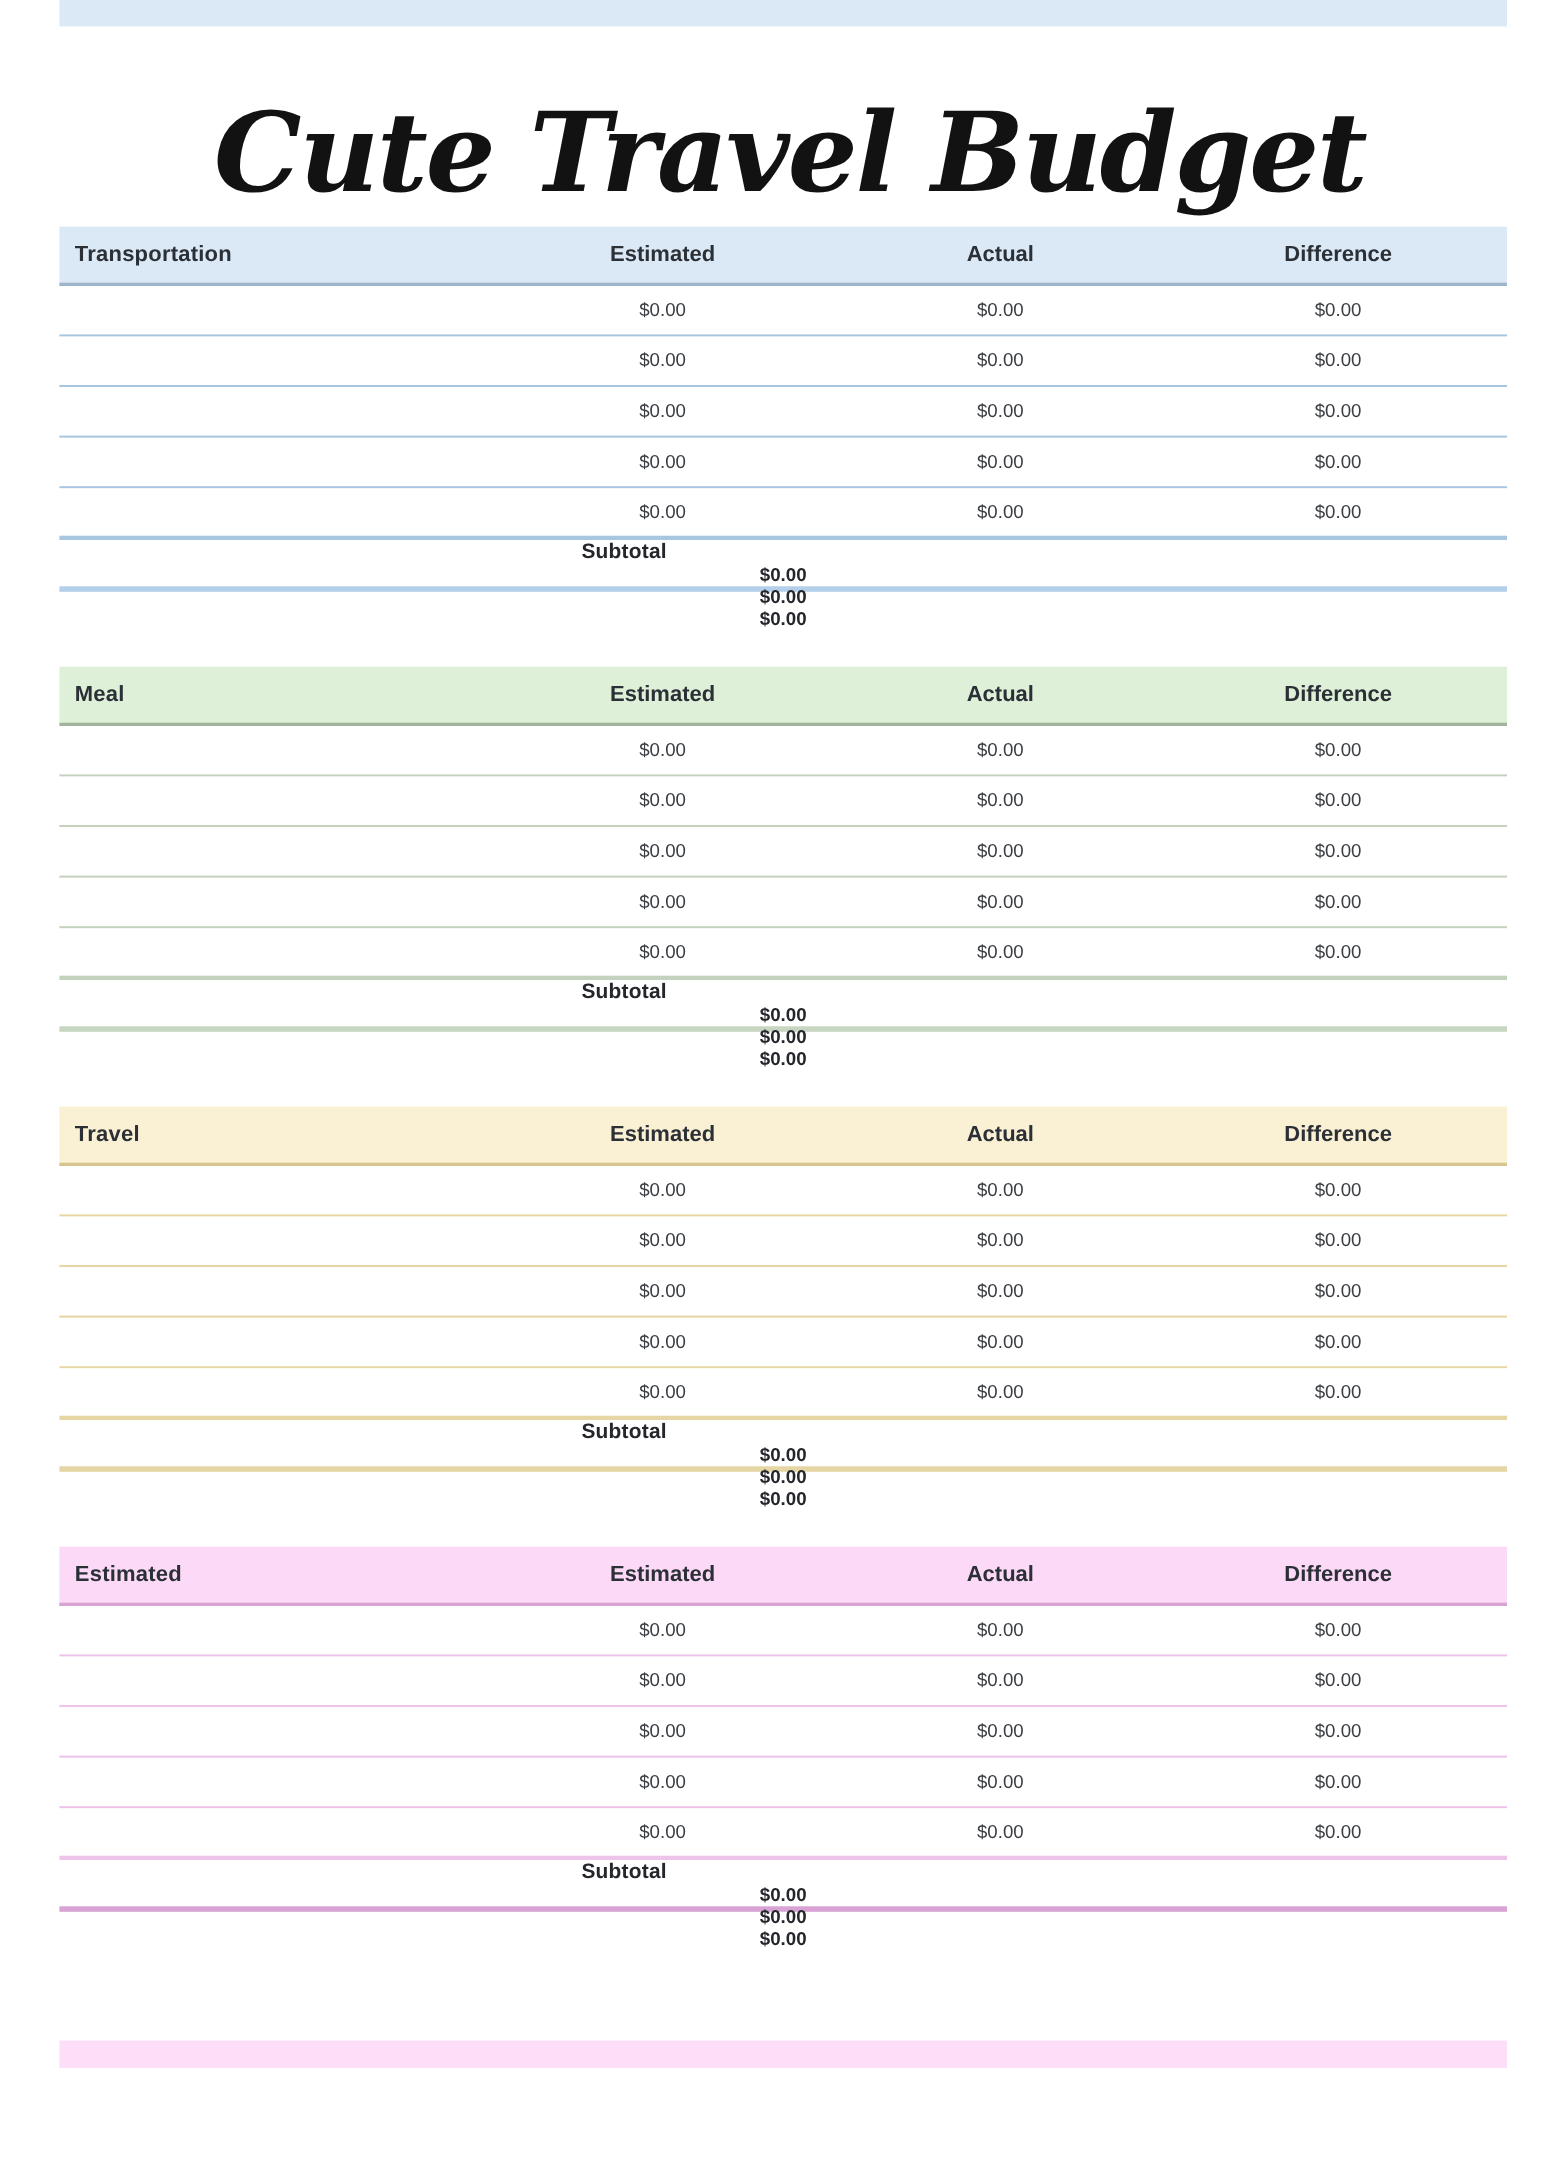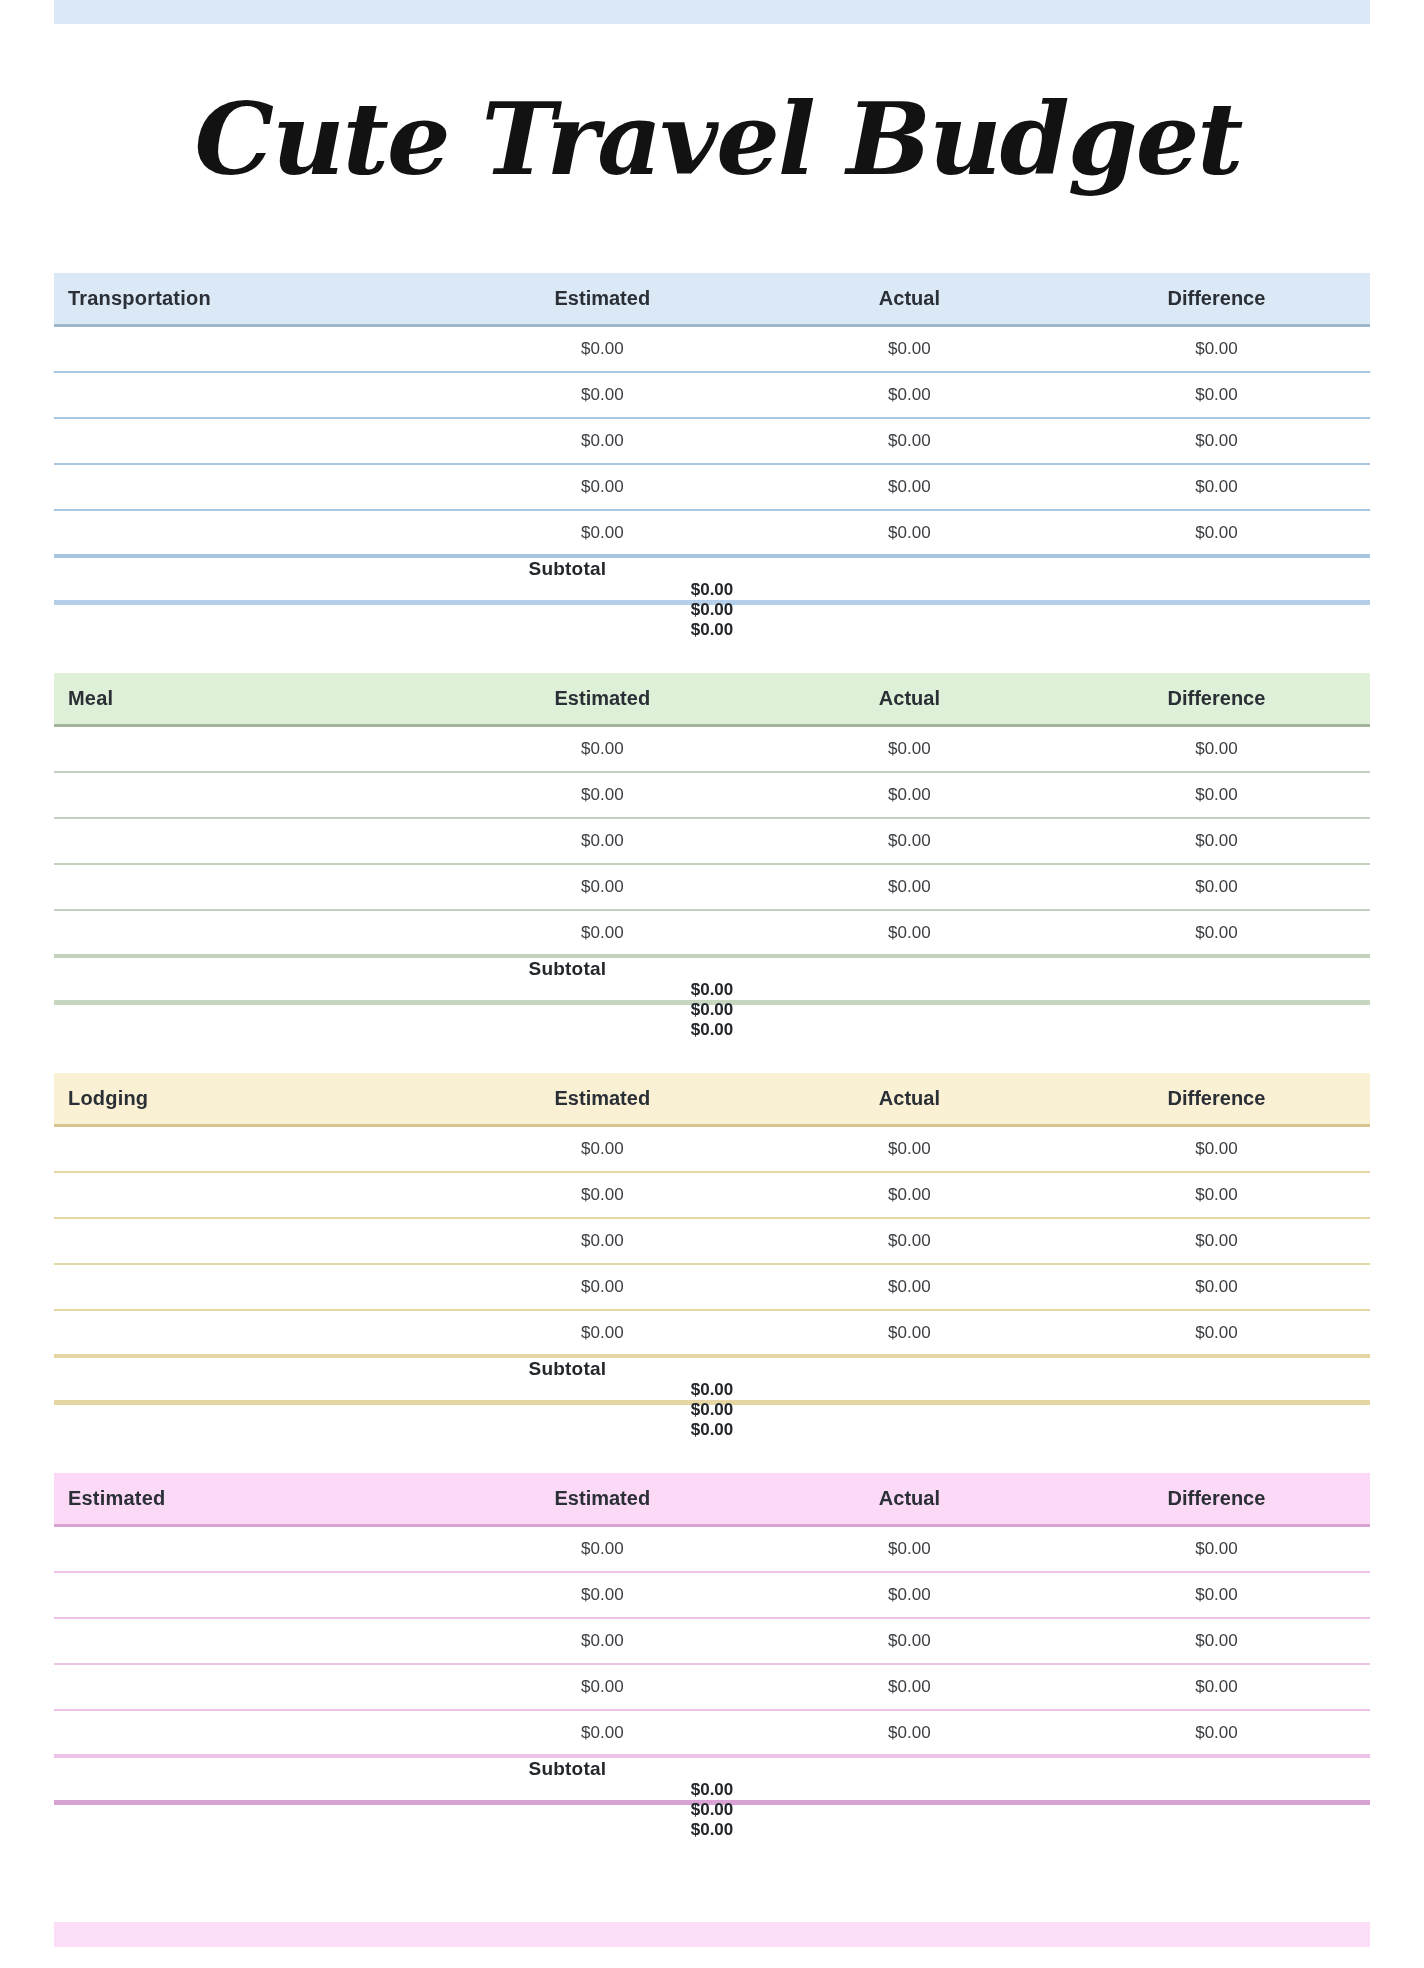--- a/index.html
+++ b/index.html
@@ -29,21 +29,21 @@
     line-height: 133px;
     letter-spacing: -2px;
     color: #121212;
     white-space: nowrap;
     padding-left: 12px;
   }
 
   .sections { margin: 0 54px; }
 
   .budget-table { width: 100%; }
-  .budget-table:first-child { margin-top: 67px; }
+  .budget-table:first-child { }
   .budget-table + .budget-table { margin-top: 68px; }
 
   .row { display: flex; align-items: center; width: 100%; }
 
   .row.header {
     height: 54px;
     background: var(--hbg);
     border-bottom: 3px solid var(--hborder);
     font-size: 20px;
     font-weight: 700;
@@ -178,21 +178,21 @@
         </div>
         <div class="row subtotal">
           <div class="cell label">Subtotal</div>
           <div class="cell value">$0.00</div>
           <div class="cell value">$0.00</div>
           <div class="cell value">$0.00</div>
         </div>
       </section>
       <section class="budget-table" style="--hbg: #faf0d4; --hborder: #d8c48f; --rsep: #e6d6a4; --bborder: #e6d6a4;">
         <div class="row header">
-          <div class="cell label">Lodging</div>
+          <div class="cell label">Travel</div>
           <div class="cell value">Estimated</div>
           <div class="cell value">Actual</div>
           <div class="cell value">Difference</div>
         </div>
         <div class="row data">
           <div class="cell label"></div>
           <div class="cell value">$0.00</div>
           <div class="cell value">$0.00</div>
           <div class="cell value">$0.00</div>
         </div>

